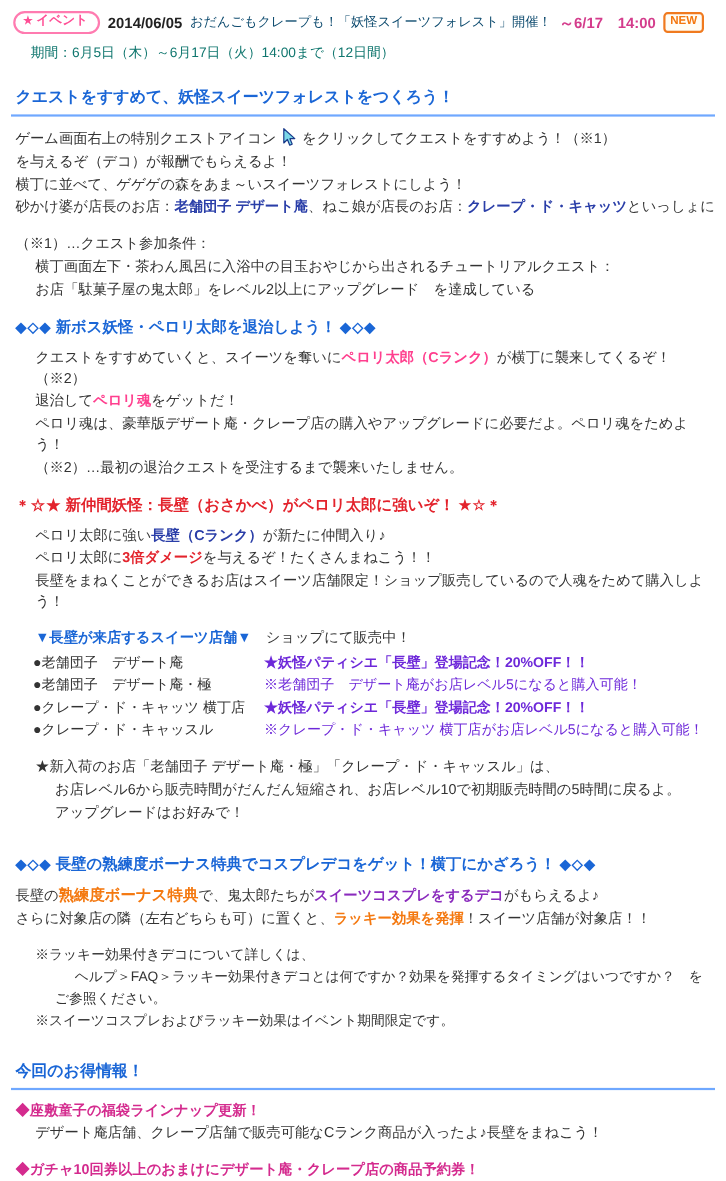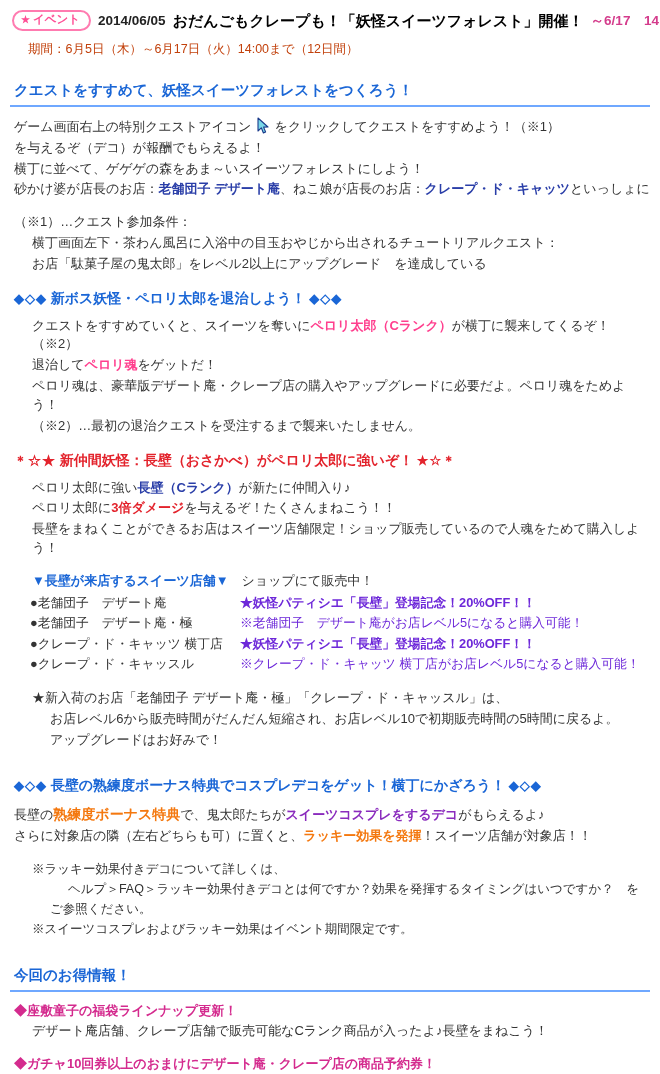--- a/index.html
+++ b/index.html
@@ -34,36 +34,36 @@
     border-radius: 11px;
     background: #ffffff;
     color: #ff4d94;
     font-size: 11.5px;
     font-weight: bold;
     padding: 1px 9px 2px 7px;
     line-height: 1.2;
   }
   .event-badge .star { color: #ff4d94; font-size: 10px; }
   .hdr-date { color: #222222; font-weight: bold; font-size: 13.5px; }
-  .hdr-title { color: #000000; font-weight: bold; font-size: 15px; }
+  .hdr-title { color: #0c4a6e; font-weight: normal; font-size: 12px; }
   .hdr-time { color: #d43c8c; font-weight: bold; font-size: 13.5px; }
   .new-badge {
     display: inline-block;
     border: 2px solid #f07a1f;
     border-radius: 4px;
     color: #f4780f;
     background: #fffdf5;
     font-size: 10.5px;
     font-weight: bold;
     padding: 0px 4px 1px 4px;
     line-height: 1.3;
   }
   .hdr-period {
     margin: 6px 0 0 18px;
-    color: #c2410c;
+    color: #0f766e;
     font-size: 12.5px;
   }
 
   
   .sect-head {
     color: #1a66d6;
     font-weight: bold;
     font-size: 14.5px;
     margin: 22px 0 4px 4px;
   }

